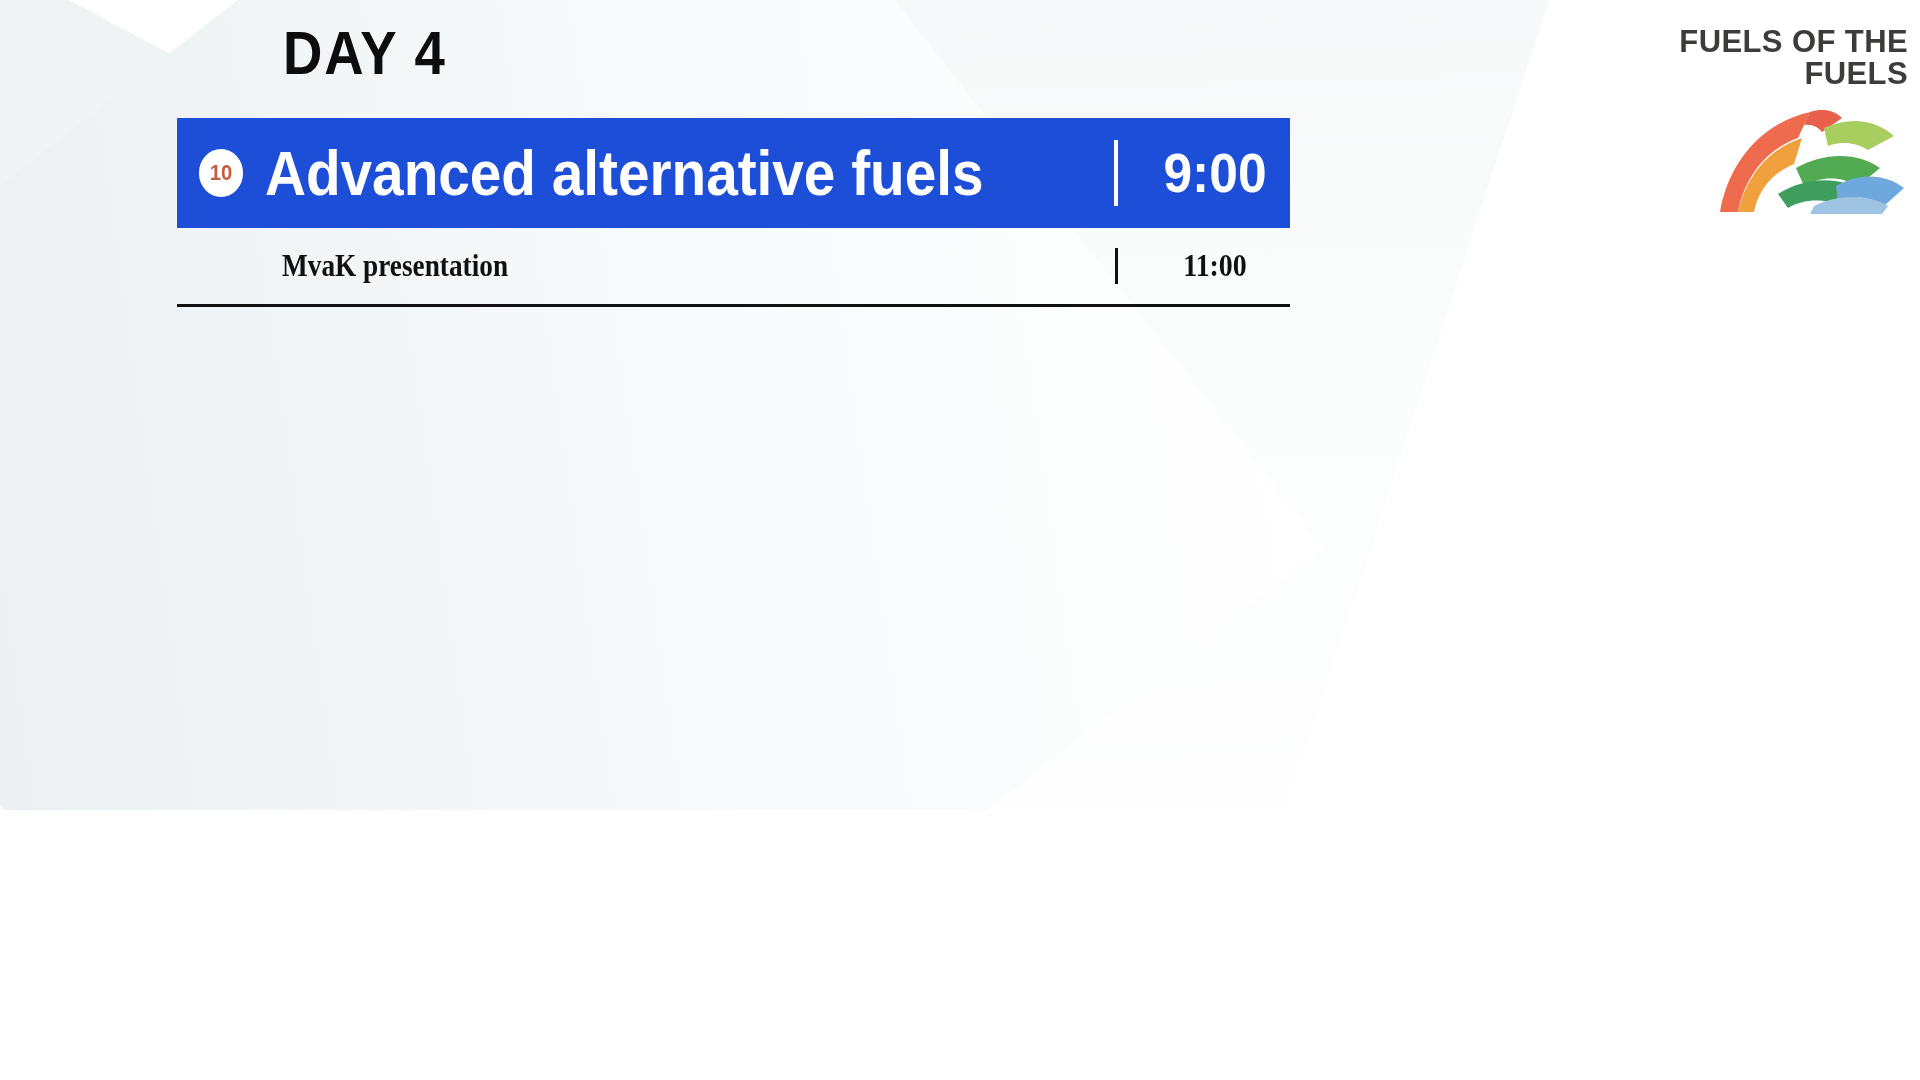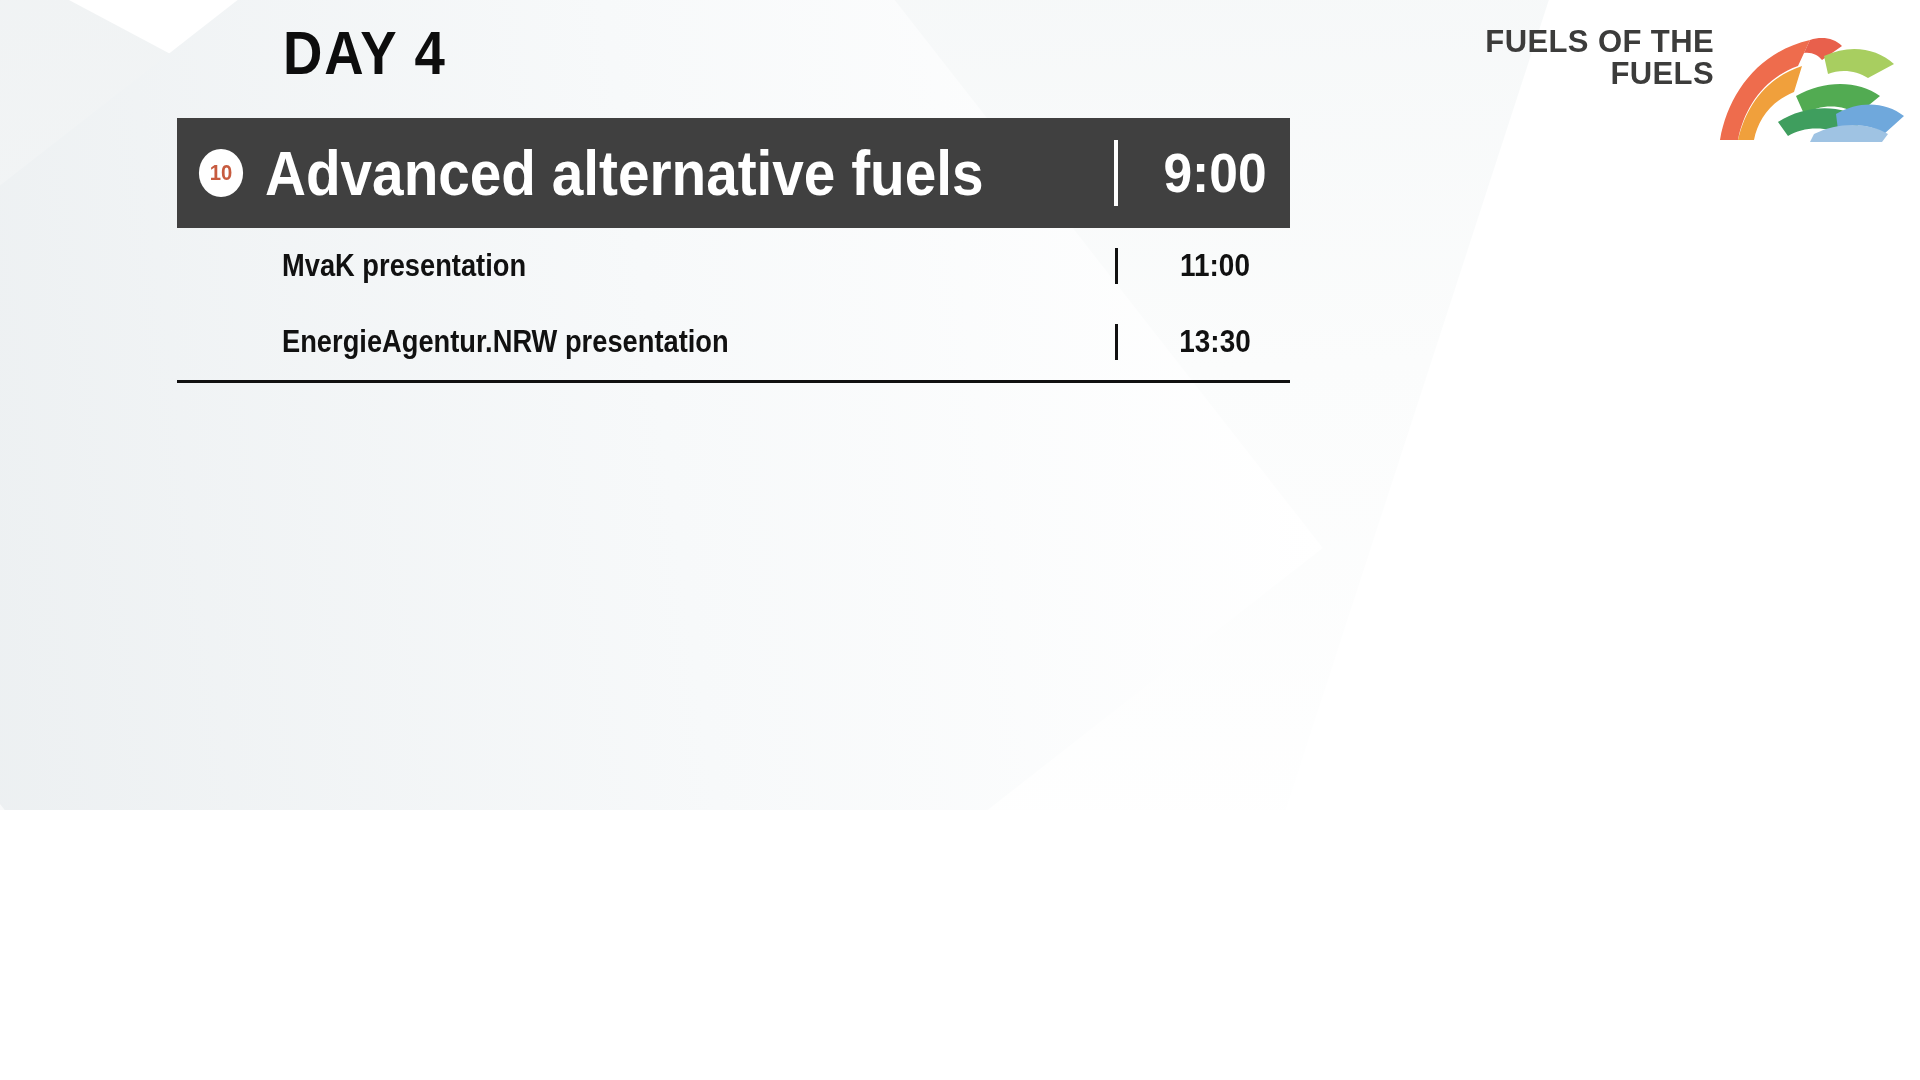--- a/index.html
+++ b/index.html
@@ -62,21 +62,22 @@
     background: #ffffff;
   }
 
   
   #logo {
     position: absolute;
     right: 12px;
     top: 18px;
     z-index: 5;
     display: flex;
-    align-items: flex-start;
+    align-items: flex-end;
+    flex-direction: column;
   }
   #logo-text {
     text-align: right;
     color: #3c3c3b;
     font-weight: bold;
     font-size: 31px;
     line-height: 32px;
     letter-spacing: 0.4px;
     padding-top: 8px;
     white-space: nowrap;
@@ -113,25 +114,25 @@
   .row {
     display: flex;
     align-items: center;
     box-sizing: border-box;
     position: relative;
   }
 
   
   .row.session {
     height: 110px;
-    background: #404040;
+    background: #1d4ed8;
     padding-left: 20px;
     padding-right: 0;
   }
-  .row.session + .row.sub { margin-top: 0; }
+  .row.session + .row.sub { margin-top: 0; font-family: Liberation Serif, serif; }
 
   .badge {
     flex: 0 0 auto;
     width: 48px;
     height: 48px;
     border-radius: 50%;
     background: #ffffff;
     color: #c75b3f;
     display: flex;
     align-items: center;
@@ -264,25 +265,20 @@
     <div class="session-time">9:00</div>
   </div>
 
   <div class="row sub">
     <div class="sub-title">MvaK presentation</div>
     <div class="sub-sep"></div>
     <div class="sub-time">11:00</div>
   </div>
 
 
-  <div class="row sub">
-    <div class="sub-title">EnergieAgentur.NRW presentation</div>
-    <div class="sub-sep"></div>
-    <div class="sub-time">13:30</div>
-  </div>
 
   <div class="row-divider"></div>
 
 
   <div class="spacer-xs"></div>
 
 
 </div>
 
 </body></html>

